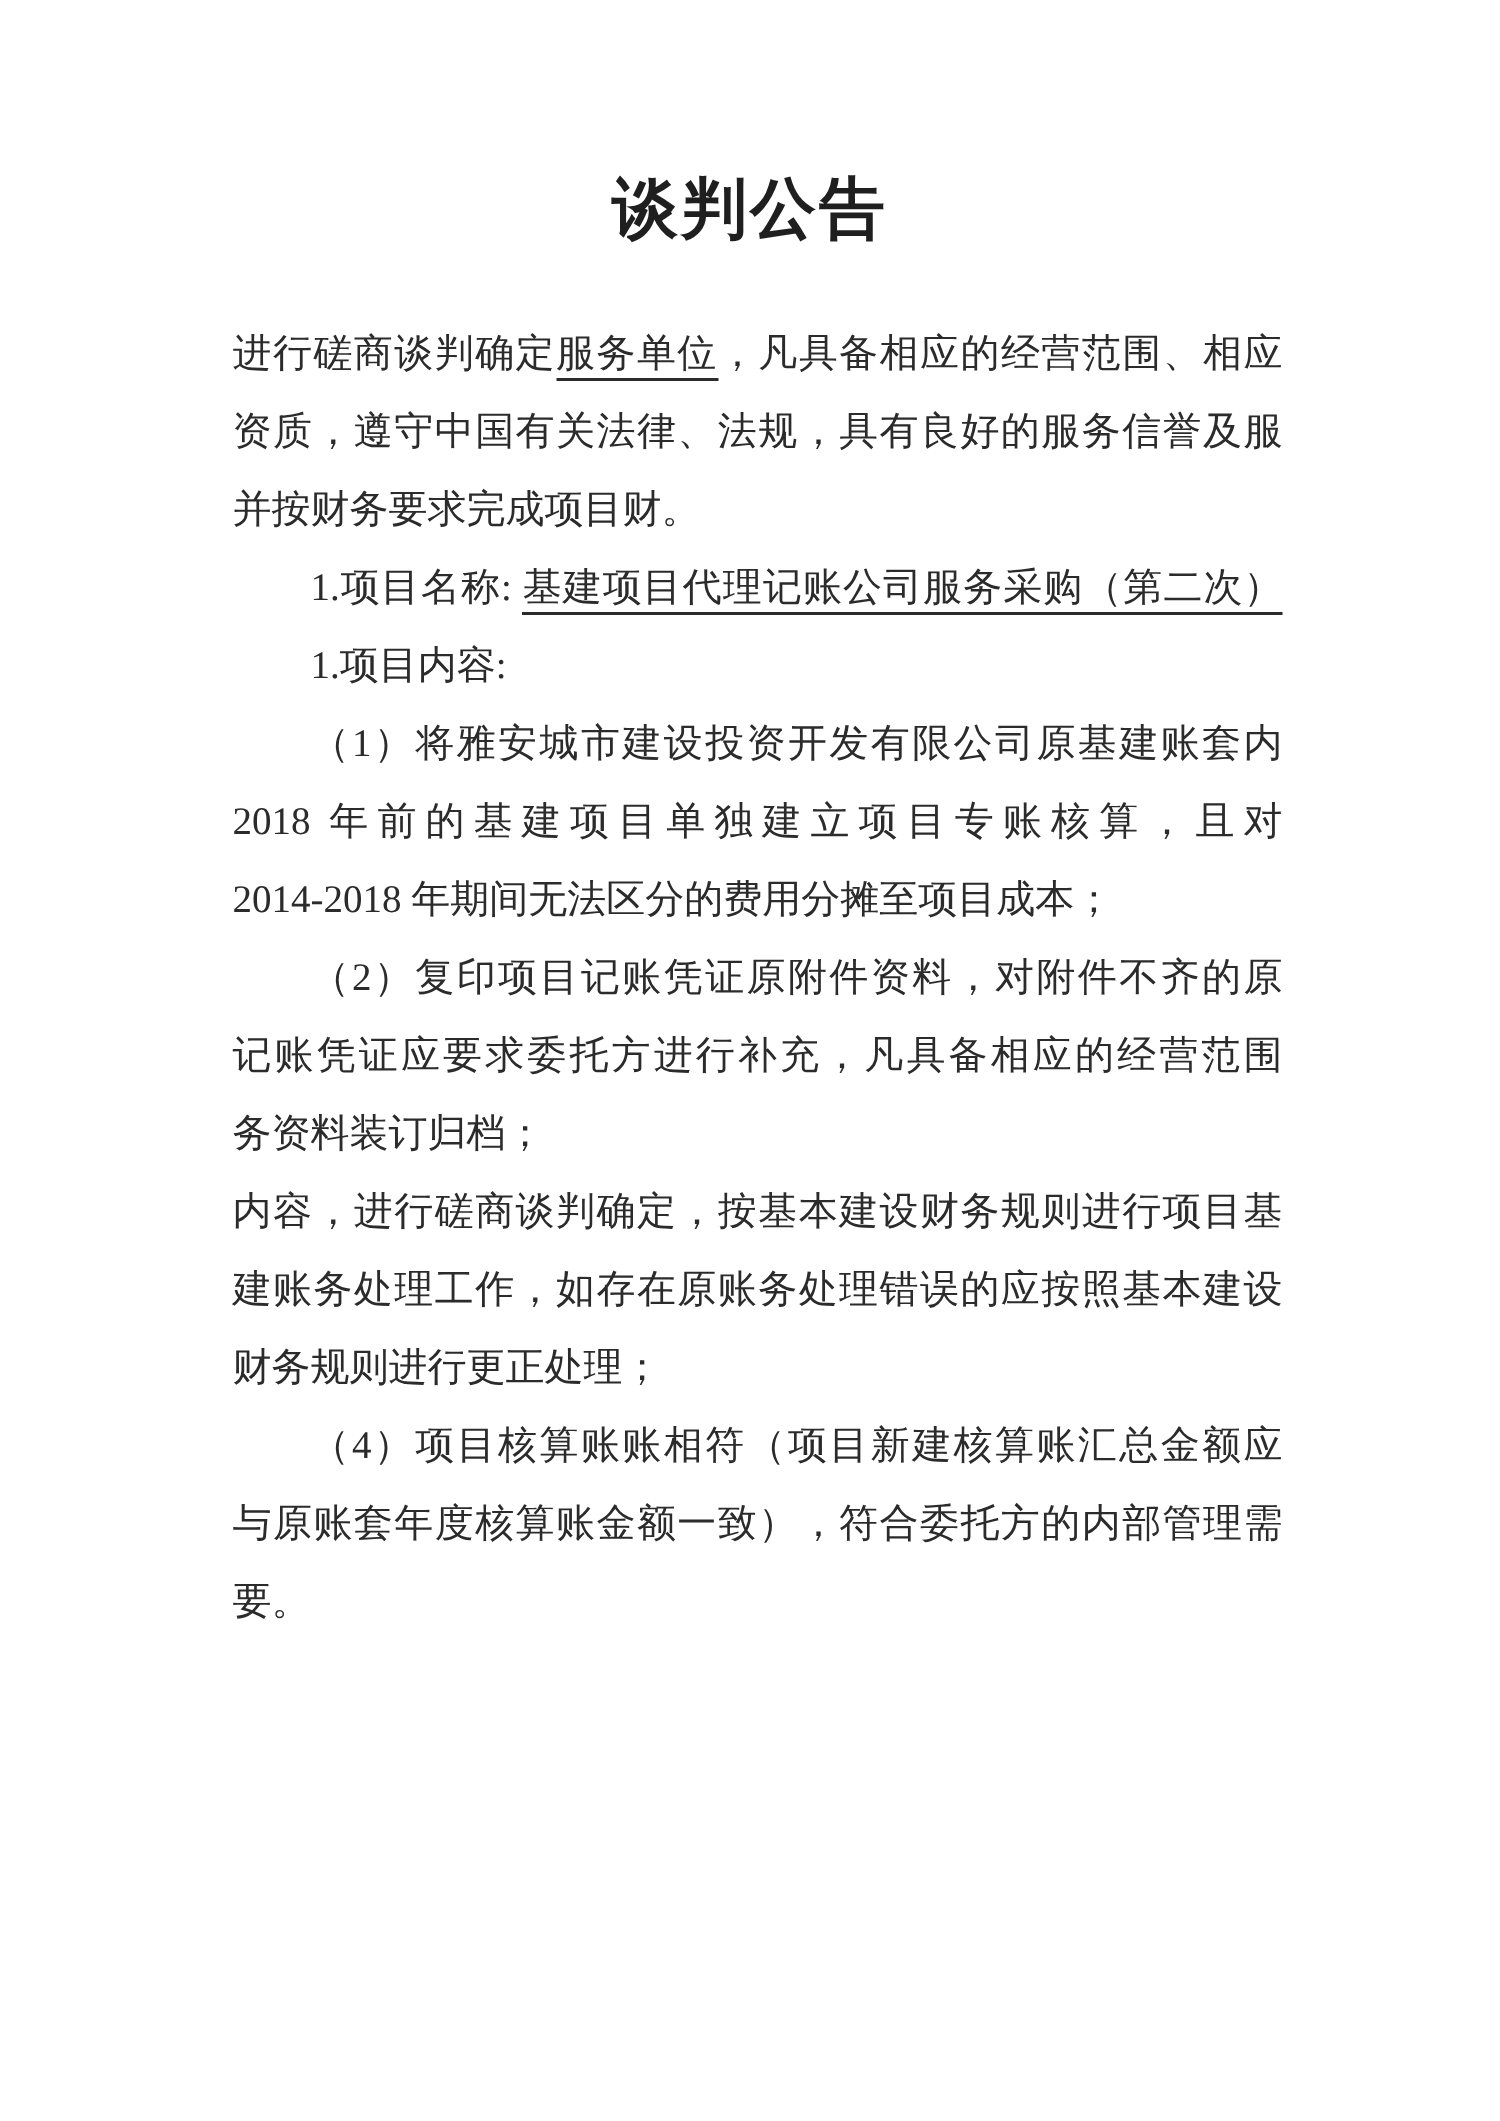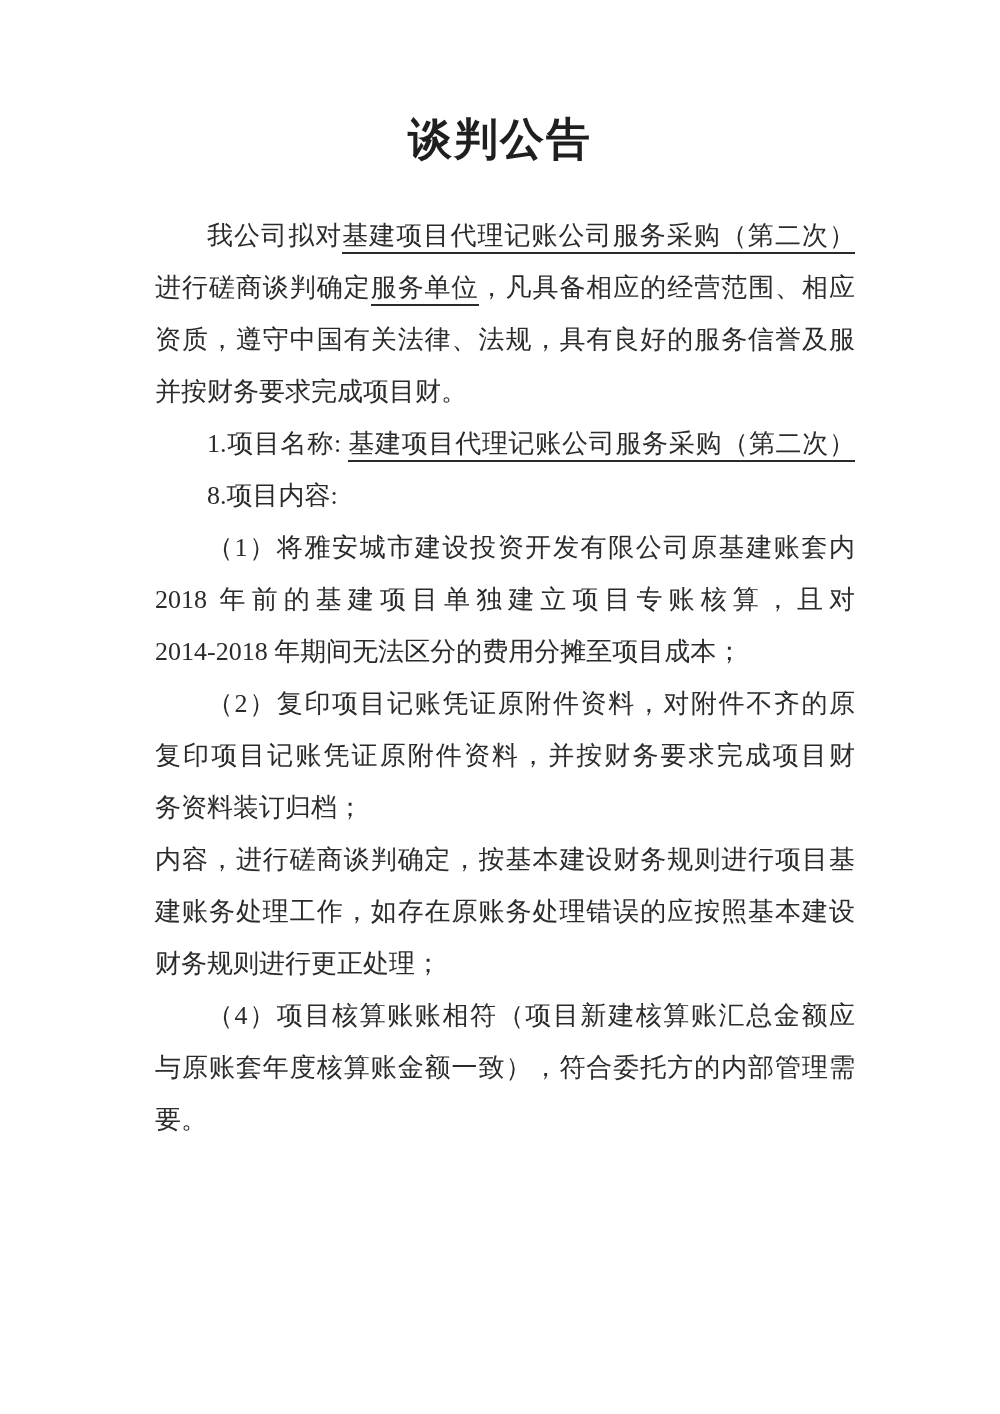--- a/index.html
+++ b/index.html
@@ -37,41 +37,40 @@
 </style>
 </head>
 <body>
 
 <div class="page">
 
   <div class="doc-title">谈判公告</div>
 
   <div class="doc-body">
 
-    <div class="line ind j"><span>我公司拟对</span><span class="u">基建项目代理记账公司服务采购（第二次）</span></div>
 
     <div class="line j"><span>进行磋商谈判确定</span><span class="u">服务单位</span><span>，凡具备相应的经营范围、相应</span></div>
 
     <div class="line j"><span>资质，遵守中国有关法律、法规，具有良好的服务信誉及服</span></div>
 
     <div class="line"><span>并按财务要求完成项目财。</span></div>
 
     <div class="line ind j"><span>1.项目名称: </span><span class="u">基建项目代理记账公司服务采购（第二次）</span></div>
 
-    <div class="line ind"><span>8.项目内容:</span></div>
+    <div class="line ind"><span>1.项目内容:</span></div>
 
     <div class="line ind j"><span>（1）将雅安城市建设投资开发有限公司原基建账套内</span></div>
 
     <div class="line j"><span>2018 年前的基建项目单独建立项目专账核算，且对</span></div>
 
     <div class="line"><span>2014-2018 年期间无法区分的费用分摊至项目成本；</span></div>
 
     <div class="line ind j"><span>（2）复印项目记账凭证原附件资料，对附件不齐的原</span></div>
 
-    <div class="line j"><span>复印项目记账凭证原附件资料，并按财务要求完成项目财</span></div>
+    <div class="line j"><span>记账凭证应要求委托方进行补充，凡具备相应的经营范围</span></div>
 
     <div class="line"><span>务资料装订归档；</span></div>
 
 
     <div class="line j"><span>内容，进行磋商谈判确定，按基本建设财务规则进行项目基</span></div>
 
     <div class="line j"><span>建账务处理工作，如存在原账务处理错误的应按照基本建设</span></div>
 
     <div class="line"><span>财务规则进行更正处理；</span></div>
 

